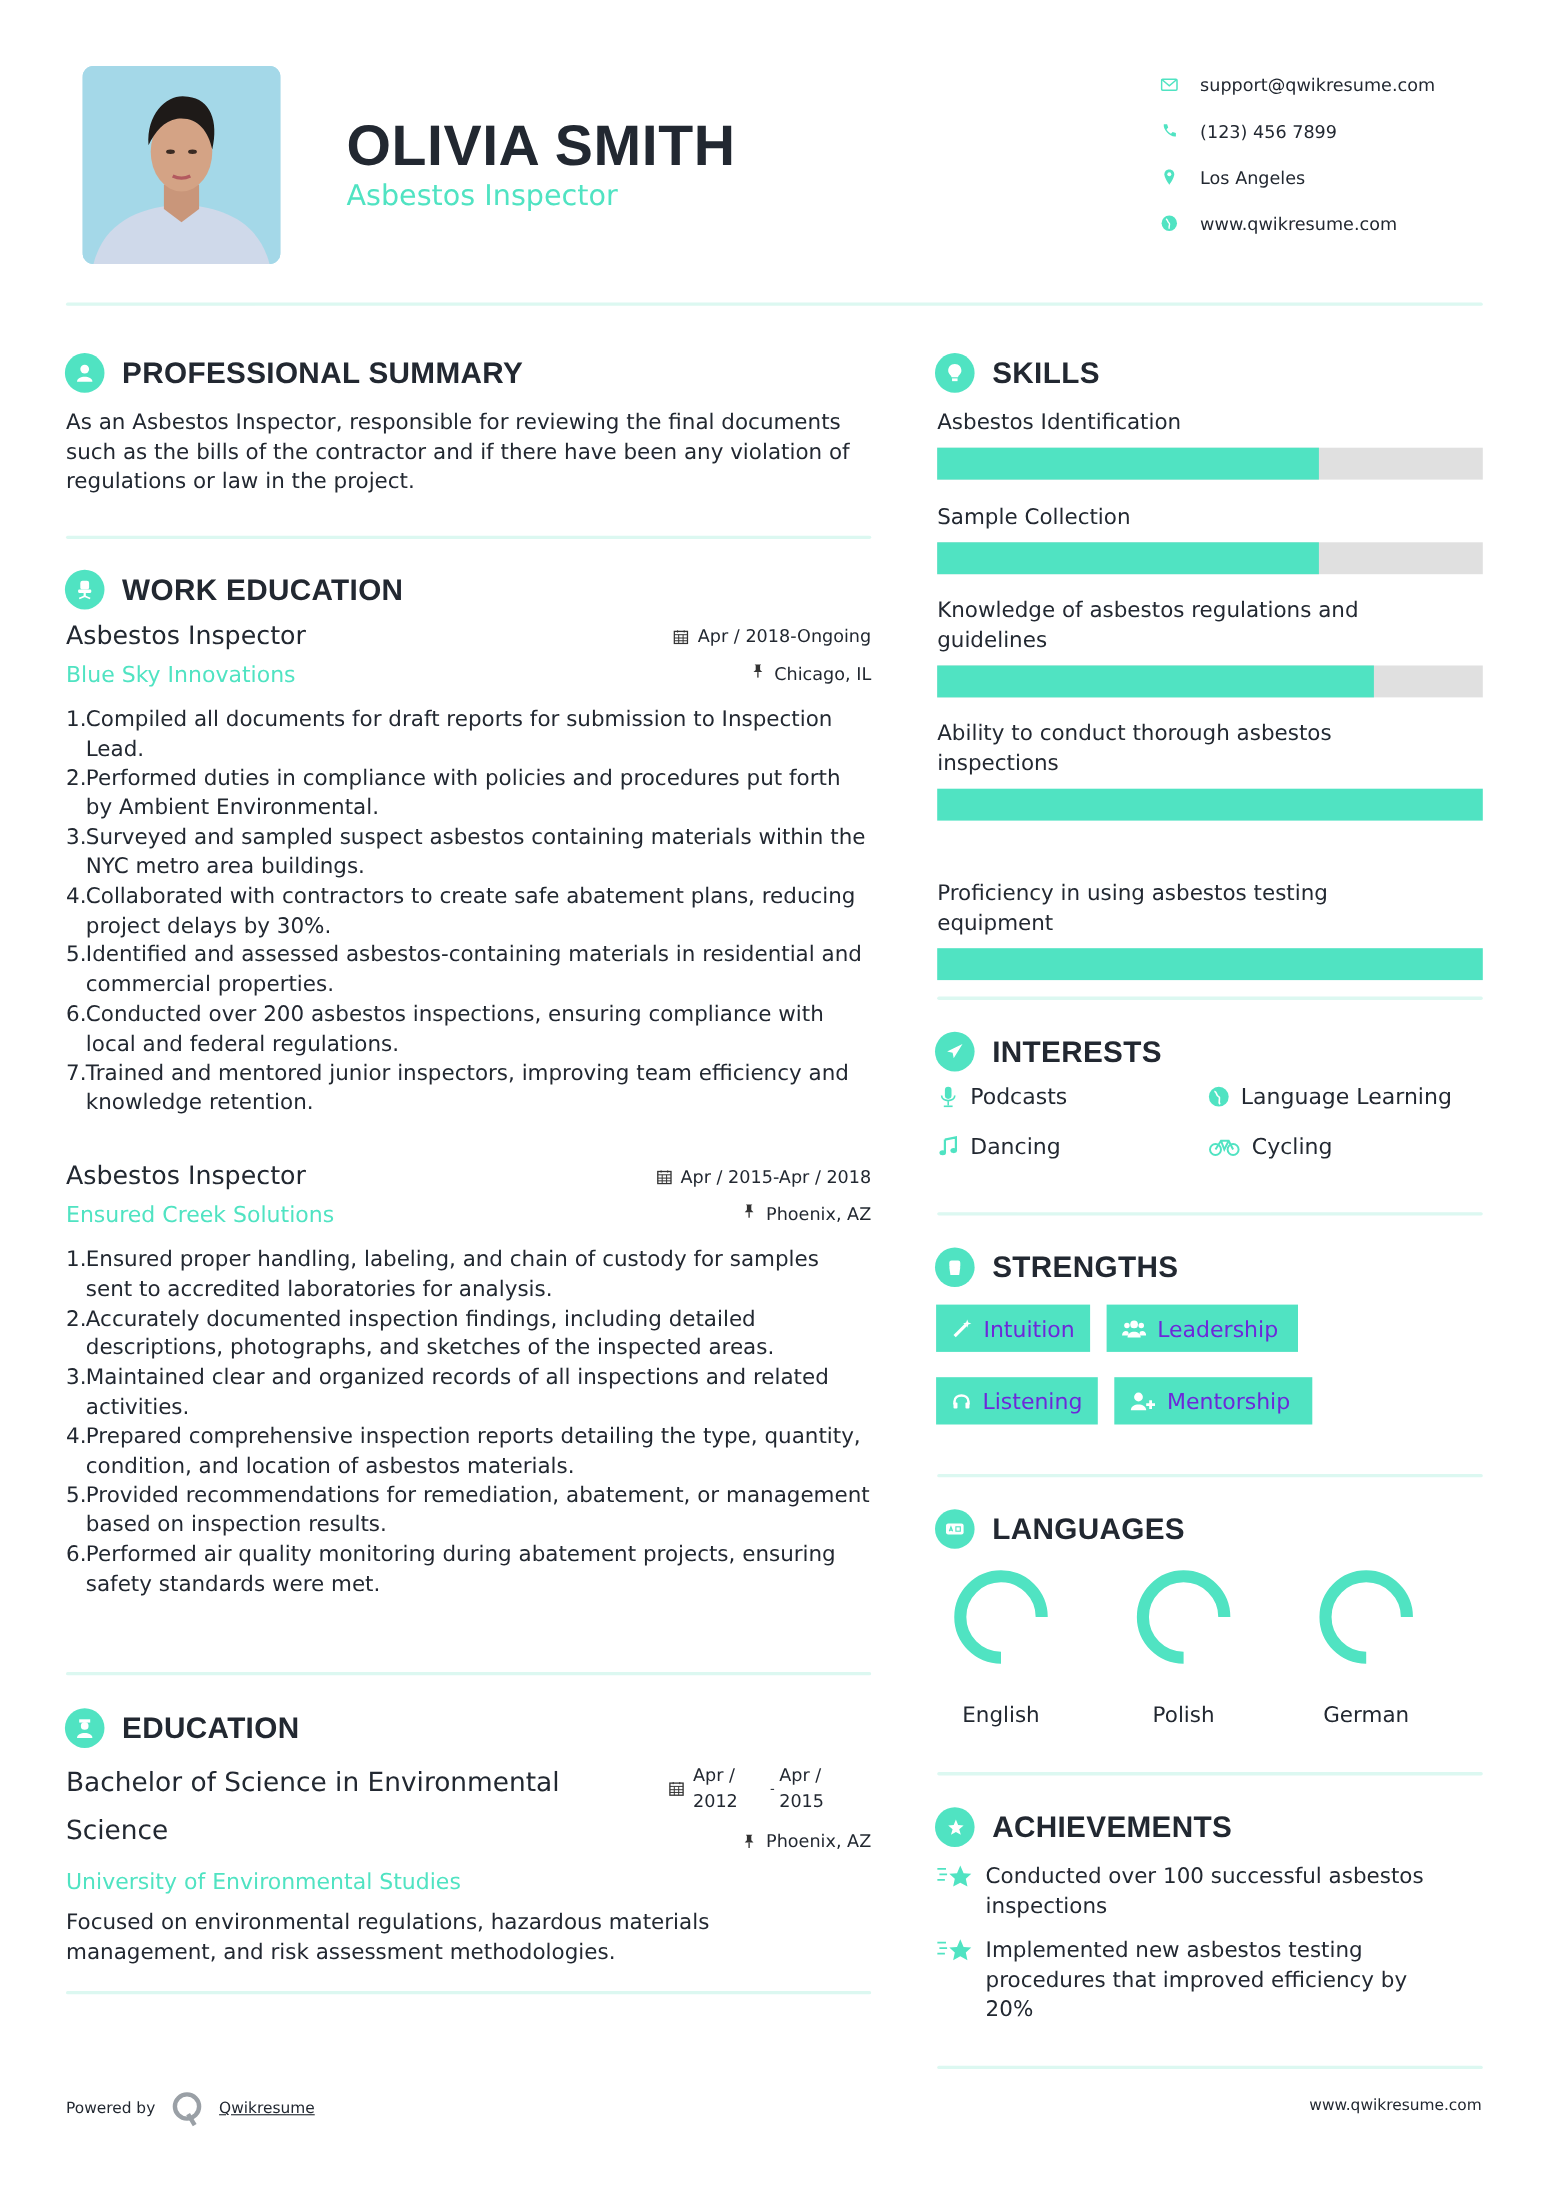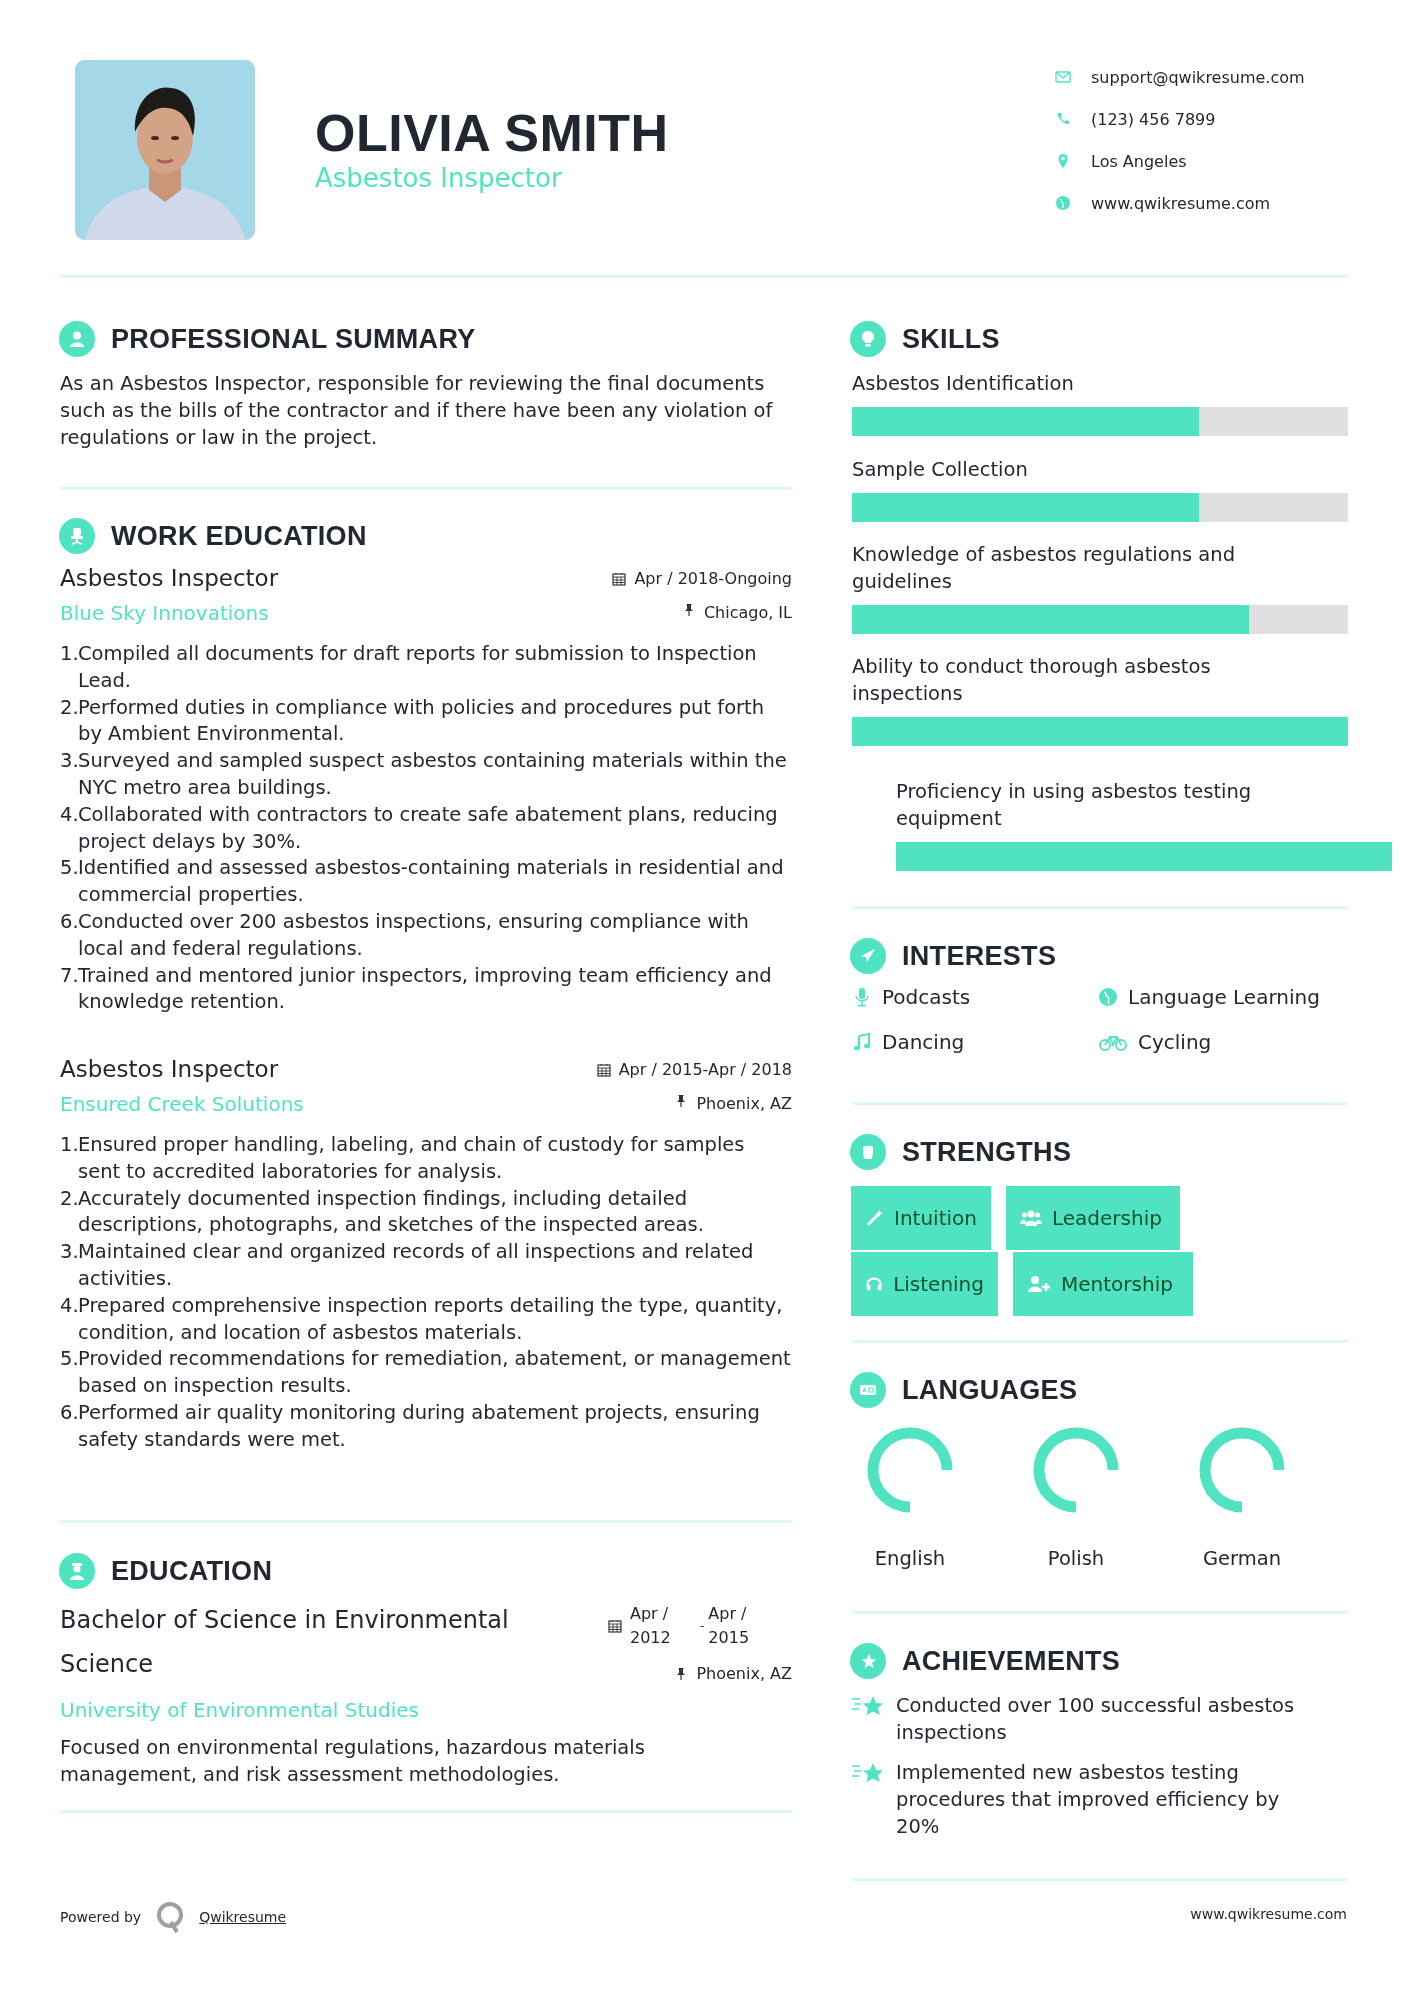--- a/index.html
+++ b/index.html
@@ -41,21 +41,21 @@
   .skill { position: absolute; left: 852px; width: 496px; }
   .skill-label { font-size: 19.5px; line-height: 27px; }
   .skill-bar { height: 29px; background: #e0e0e0; margin-top: 10px; }
   .skill-fill { height: 100%; background: #50e3c2; }
 
   
   .interest { position: absolute; display: flex; align-items: center; font-size: 20px; }
   .interest svg { width: 20px; height: 20px; margin-right: 10px; }
 
   
-  .tag { position: absolute; height: 64px; background: #50e3c2; color: #14532d; display: flex; align-items: center; padding: 0 14px; font-size: 20px; }
+  .tag { position: absolute; height: 43px; background: #50e3c2; color: #6d28d9; display: flex; align-items: center; padding: 0 14px; font-size: 20px; }
   .tag svg { width: 20px; height: 20px; margin-right: 10px; }
 
   
   .lang { position: absolute; width: 110px; text-align: center; }
   .lang svg { width: 90px; height: 90px; display: block; margin: 0 auto; }
   .lang-name { margin-top: 32px; font-size: 19.5px; }
 
   
   .ach { position: absolute; left: 852px; width: 470px; display: flex; }
   .ach svg { width: 34px; height: 26px; flex: none; margin-right: 10px; margin-top: 2px; }
@@ -270,21 +270,21 @@
   <div class="skill-bar">
       <div class="skill-fill" style="width:80%;"></div>
     </div>
 </div>
 <div class="skill" style="top:653px;">
   <div class="skill-label" style="width:430px;">Ability to conduct thorough asbestos inspections</div>
   <div class="skill-bar">
       <div class="skill-fill" style="width:100%;"></div>
     </div>
 </div>
-<div class="skill" style="top:778px;margin-left:44px;">
+<div class="skill" style="top:798px;">
   <div class="skill-label" style="width:430px;">Proficiency in using asbestos testing equipment</div>
   <div class="skill-bar">
       <div class="skill-fill" style="width:100%;"></div>
     </div>
 </div>
 
 <div class="divider" style="left:852px; top:906px; width:496px;"></div>
 
 <div class="sec-head" style="left:850px; top:938px;">
   <span class="sec-icon">

